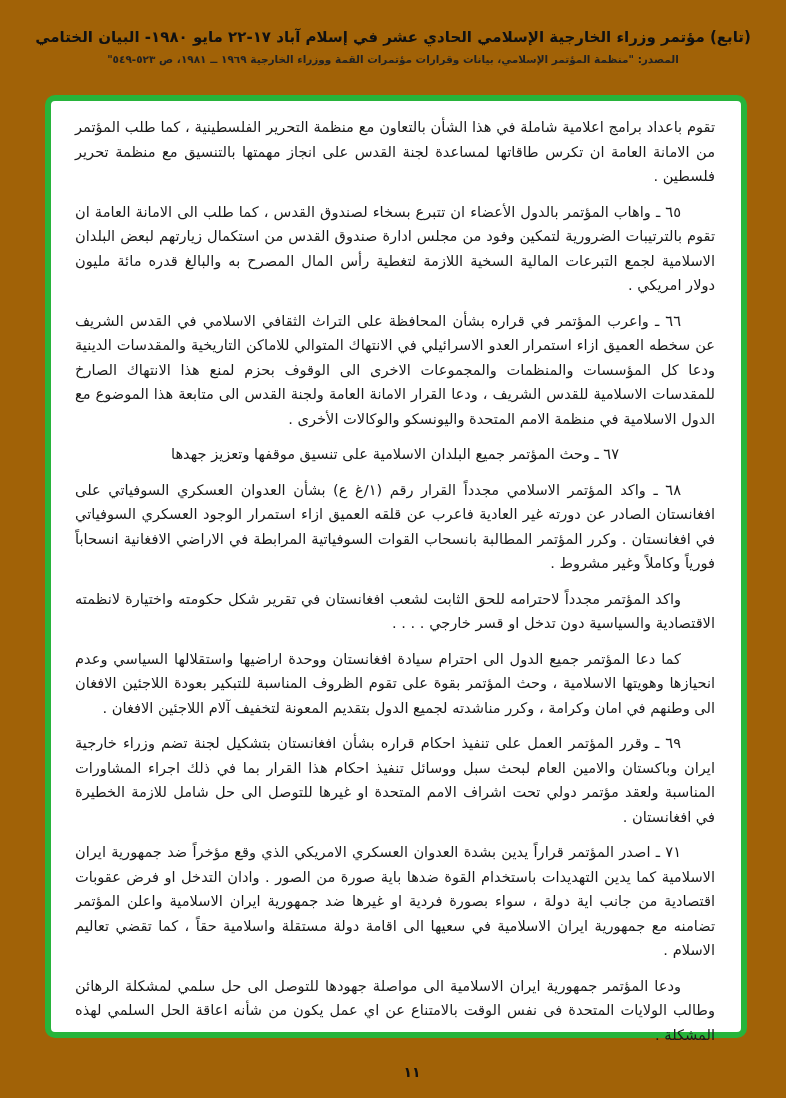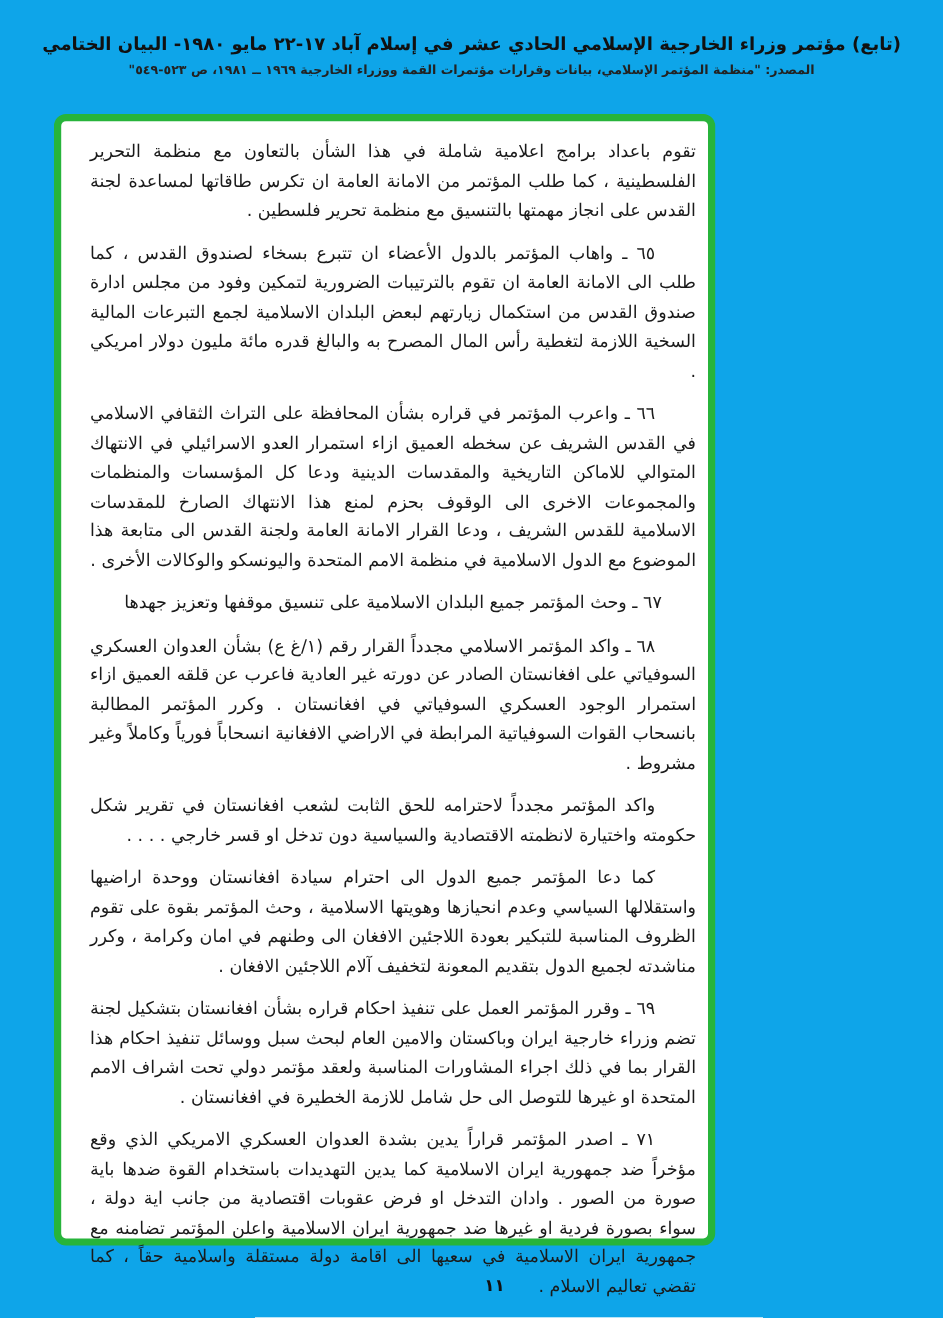--- a/index.html
+++ b/index.html
@@ -4,21 +4,21 @@
 <style>
   html, body {
     margin: 0;
     padding: 0;
     background: #ffffff;
   }
   .page {
     position: relative;
     width: 786px;
     height: 1098px;
-    background: #0ea5e9;
+    background: #a16207;
     font-family: "DejaVu Sans", sans-serif;
     overflow: hidden;
   }
   .doc-header {
     direction: rtl;
     text-align: center;
     margin-top: 28px;
     padding: 0 30px;
   }
   .doc-title {
@@ -33,26 +33,26 @@
     font-size: 10.5px;
     font-weight: bold;
     color: #222;
     margin-top: 7px;
     padding: 0 30px;
   }
   .highlight-box {
     position: absolute;
     left: 45px;
     top: 95px;
-    width: 551px;
+    width: 702px;
     height: 943px;
     border: 6px solid #27b43b;
     border-radius: 10px;
     box-sizing: border-box;
-    padding: 14px 10px 10px 24px;
+    padding: 14px 26px 10px 24px;
     background: #ffffff;
   }
   .body-text {
     direction: rtl;
     text-align: justify;
     font-size: 14.6px;
     line-height: 24.5px;
     color: #1a1a1a;
   }
   .body-text p {

